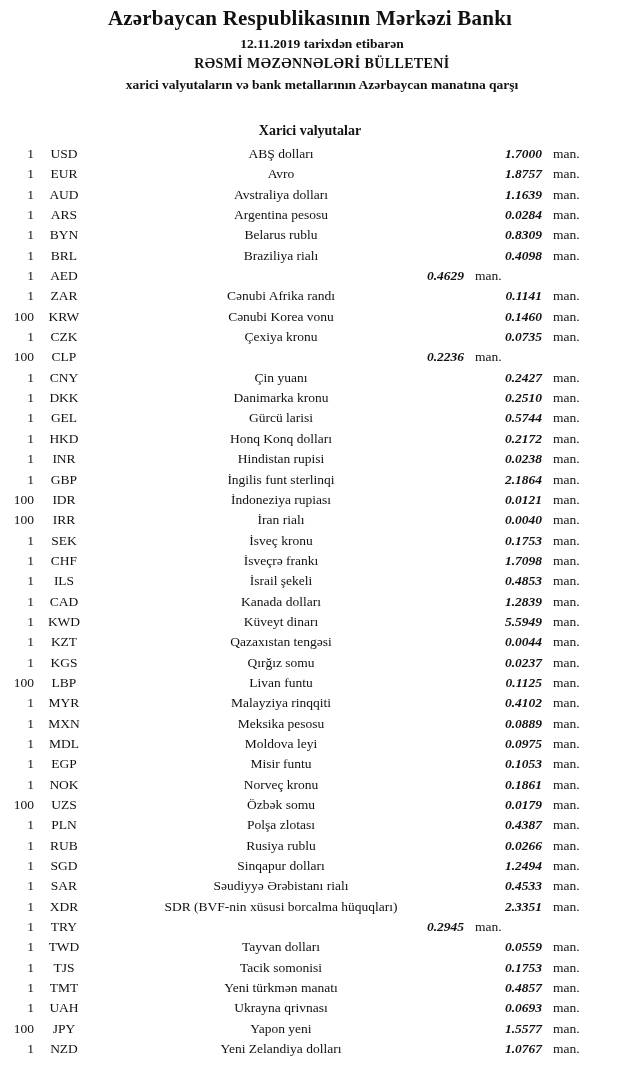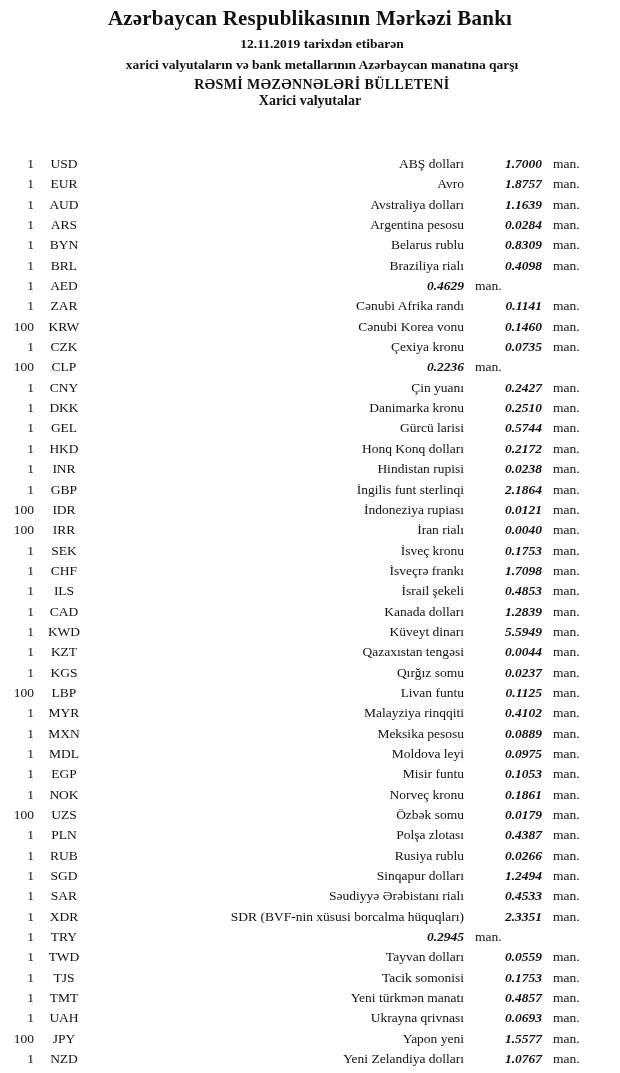--- a/index.html
+++ b/index.html
@@ -27,47 +27,48 @@
   }
   .hline.bulletin {
     font-size: 14px;
     letter-spacing: 0.4px;
     margin-top: 4px;
   }
   .section-title {
     text-align: center;
     font-size: 14px;
     font-weight: bold;
+    margin-top: 30px;
     margin-bottom: 5px;
   }
 
   .rates { width: 100%; padding-right: 30px; }
   .row {
     display: grid;
     grid-template-columns: 38px 52px 1fr 78px 48px;
     align-items: baseline;
     height: 20.35px;
     line-height: 20.35px;
     font-size: 13.5px;
   }
   .cell.qty   { text-align: right; padding-right: 4px; }
   .cell.code  { text-align: center; }
-  .cell.name  { text-align: right; padding-left: 8px; white-space: nowrap; overflow: hidden; }
-  .cell.rate  { text-align: right; font-weight: bold; font-style: italic; margin-top: 40px; }
+  .cell.name  { text-align: center; padding-left: 8px; white-space: nowrap; overflow: hidden; }
+  .cell.rate  { text-align: right; font-weight: bold; font-style: italic; }
   .cell.suffix{ text-align: left; padding-left: 11px; }
 </style>
 </head>
 <body>
 
 <div class="page">
   <header>
     <div class="bank-title">Azərbaycan Respublikasının Mərkəzi Bankı</div>
     <div class="hline">12.11.2019 tarixdən etibarən</div>
+    <div class="hline bulletin">RƏSMİ MƏZƏNNƏLƏRİ BÜLLETENİ</div>
     <div class="hline">xarici valyutaların və bank metallarının Azərbaycan manatına qarşı</div>
-    <div class="hline bulletin">RƏSMİ MƏZƏNNƏLƏRİ BÜLLETENİ</div>
   </header>
 
   <div class="section-title">Xarici valyutalar</div>
 
   <div class="rates" id="rates-table">
       <div class="row">
         <span class="cell qty">1</span>
         <span class="cell code">USD</span>
         <span class="cell name">ABŞ dolları</span>
         <span class="cell rate">1.7000</span>

